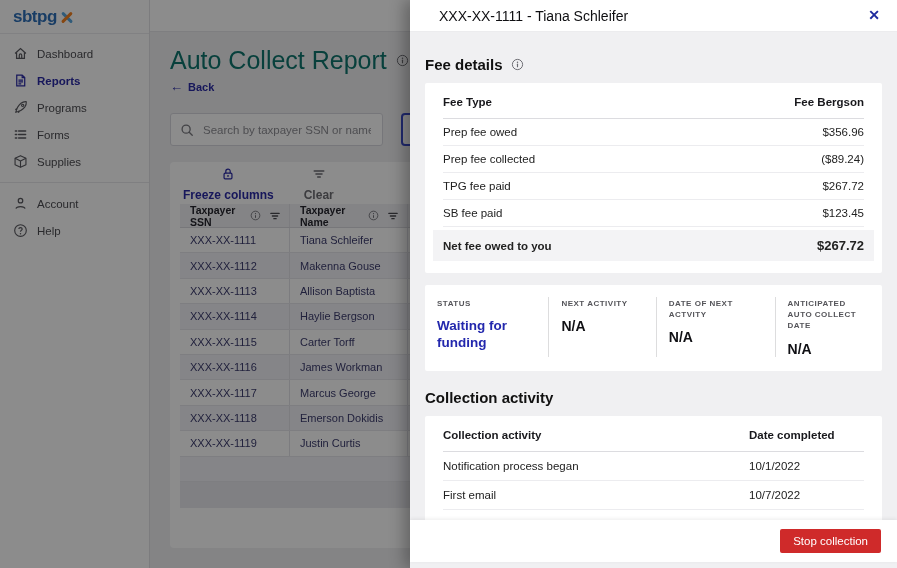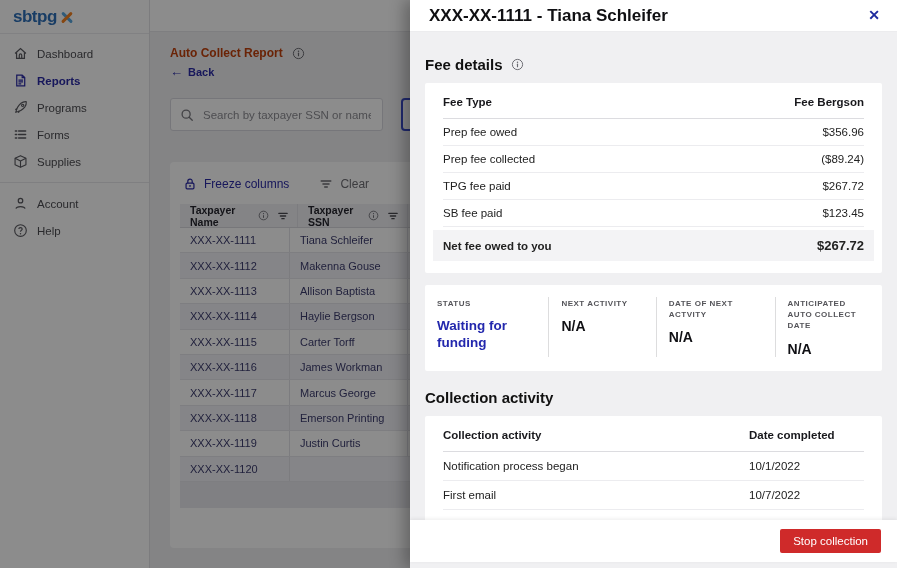--- a/index.html
+++ b/index.html
@@ -25,41 +25,41 @@
   .nav-item{display:flex;align-items:center;gap:9px;padding:6px 0 6px 13px;height:27px;
             font-size:11.5px;color:#4d4d52;cursor:pointer;}
   .nav-item .nicon{display:flex;width:15px;height:15px;color:#5a5a60;}
   .nav-item.active{color:#2b2ba6;font-weight:700;}
   .nav-item.active .nicon{color:#2b2ba6;}
   .nav-divider{height:1px;background:#e8e8ec;margin:7px 0;}
 
   
   .content{position:absolute;left:150px;top:32px;width:747px;height:536px;background:#f0f1f3;z-index:1;}
   .page-title-row{display:flex;align-items:center;gap:9px;padding:14px 0 0 20px;}
-  .page-title{margin:0;font-size:12px;font-weight:700;color:#c2410c;}
+  .page-title{margin:0;font-size:25px;font-weight:400;color:#0f766e;}
   .info-icon{display:inline-flex;width:13px;height:13px;color:#6a6a70;}
   .info-icon.sm{width:11px;height:11px;}
   .back-link{display:inline-flex;align-items:center;gap:5px;margin:5px 0 0 20px;
              color:#2b2ba6;font-size:11px;font-weight:700;text-decoration:none;cursor:pointer;}
   .back-arrow{font-size:13px;line-height:1;}
   .search-row{display:flex;align-items:center;margin:18px 0 0 20px;}
   .search-box{display:flex;align-items:center;width:213px;height:33px;background:#fff;
               border:1px solid #d8d8de;border-radius:3px;padding:0 9px;}
   .search-icon{display:flex;width:14px;height:14px;color:#7a7a80;margin-right:7px;}
   .search-input{border:none;outline:none;flex:1;font-size:11.5px;color:#333;background:transparent;
                 font-family:inherit;}
   .search-input::placeholder{color:#8e8e94;}
   .stub-button{margin-left:18px;width:72px;height:33px;background:#fbfbfd;border:2px solid #3b4cc8;
                border-radius:4px;cursor:pointer;}
 
   .table-card{position:absolute;left:20px;top:130px;width:700px;height:386px;background:#fff;
               border-radius:4px;padding:9px 10px;}
   .toolbar{display:flex;align-items:center;gap:30px;height:26px;padding-left:3px;}
   .tool-btn{display:inline-flex;align-items:center;gap:7px;background:none;border:none;cursor:pointer;
-            font-family:inherit;font-size:12px;font-weight:400;padding:0;}
+            font-family:inherit;font-size:12px;font-weight:700;padding:0;flex-direction:column;}
   .tool-btn.freeze{color:#2b2ba6;}
   .tool-btn.clear{color:#6e6e74;}
   .tool-ic{display:flex;width:14px;height:14px;}
   .tbl{margin-top:7px;}
   .tbl-head{display:flex;height:24px;background:#f1f1f5;border-bottom:1px solid #d9d9df;}
   .th{display:flex;align-items:center;gap:6px;padding:0 8px 0 10px;font-size:10.5px;font-weight:700;color:#26262e;}
   .th .icons{display:flex;align-items:center;gap:8px;margin-left:6px;color:#4a4a50;}
   .col-ssn{width:110px;border-right:1px solid #e2e2e8;}
   .col-name{width:118px;border-right:1px solid #e2e2e8;}
   .col-rest{flex:1;}
@@ -69,21 +69,21 @@
   .pagination-strip{height:26px;background:#e9e9ee;}
 
   
   .overlay{position:absolute;left:0;top:0;width:897px;height:568px;background:rgba(0,0,0,0.45);z-index:50;}
 
   
   .panel{position:absolute;left:410px;top:0;width:487px;height:568px;background:#f0f0f2;z-index:100;
          overflow:hidden;box-shadow:-6px 0 14px rgba(0,0,0,0.28);}
   .panel-header{display:flex;align-items:center;justify-content:space-between;height:32px;background:#fff;
                 padding:0 15px;border-bottom:1px solid #ececee;}
-  .panel-title{margin:4px;font-size:17px;font-weight:700;color:#0f0f12;}
+  .panel-title{margin:14px;font-size:14px;font-weight:400;color:#0f0f12;}
   .close-btn{background:none;border:none;cursor:pointer;padding:2px;color:#1d2a9e;}
   .close-x{font-size:14px;font-weight:700;line-height:1;}
   .panel-body{padding:0 15px;}
   .sec-heading-row{display:flex;align-items:center;gap:8px;margin:24px 0 10px;}
   .sec-heading{margin:0;font-size:15px;font-weight:800;color:#111;}
   .sec-heading.mt{margin:18px 0 10px;}
 
   .card{background:#fff;border-radius:2px;}
   .fee-card{padding:2px 18px 12px;}
   .fee-head{display:flex;justify-content:space-between;padding:11px 0 10px;border-bottom:1px solid #dcdce0;
@@ -249,54 +249,54 @@
             <svg viewBox="0 0 16 16">
                 <path d="M2.5 4.5 H13.5 M4.5 8 H11.5 M6.5 11.5 H9.5" stroke="currentColor" stroke-width="1.6" fill="none" stroke-linecap="round"></path>
               </svg>
           </span>
           <span>Clear</span>
         </button>
       </div>
 
       <div class="tbl">
         <div class="tbl-head">
+          <div class="th col-ssn">
+            <span>Taxpayer SSN</span>
+            <span class="icons">
+              <span class="info-icon sm">
+                <svg viewBox="0 0 16 16">
+                    <circle cx="8" cy="8" r="6.3" fill="none" stroke="currentColor" stroke-width="1.2"></circle>
+                    <circle cx="8" cy="5.1" r="0.9" fill="currentColor"></circle>
+                    <rect x="7.3" y="6.9" width="1.4" height="4.6" rx="0.7" fill="currentColor"></rect>
+                  </svg>
+              </span>
+              <span class="tool-ic" style="width:12px;height:12px;">
+                <svg viewBox="0 0 16 16">
+                    <path d="M2.5 4.5 H13.5 M4.5 8 H11.5 M6.5 11.5 H9.5" stroke="currentColor" stroke-width="1.8" fill="none" stroke-linecap="round"></path>
+                  </svg>
+              </span>
+            </span>
+          </div>
           <div class="th col-name">
             <span>Taxpayer Name</span>
             <span class="icons">
               <span class="info-icon sm">
                 <svg viewBox="0 0 16 16">
                     <circle cx="8" cy="8" r="6.3" fill="none" stroke="currentColor" stroke-width="1.2"></circle>
                     <circle cx="8" cy="5.1" r="0.9" fill="currentColor"></circle>
                     <rect x="7.3" y="6.9" width="1.4" height="4.6" rx="0.7" fill="currentColor"></rect>
                   </svg>
               </span>
               <span class="tool-ic" style="width:12px;height:12px;">
                 <svg viewBox="0 0 16 16">
                     <path d="M2.5 4.5 H13.5 M4.5 8 H11.5 M6.5 11.5 H9.5" stroke="currentColor" stroke-width="1.8" fill="none" stroke-linecap="round"></path>
                   </svg>
               </span>
             </span>
           </div>
-          <div class="th col-ssn">
-            <span>Taxpayer SSN</span>
-            <span class="icons">
-              <span class="info-icon sm">
-                <svg viewBox="0 0 16 16">
-                    <circle cx="8" cy="8" r="6.3" fill="none" stroke="currentColor" stroke-width="1.2"></circle>
-                    <circle cx="8" cy="5.1" r="0.9" fill="currentColor"></circle>
-                    <rect x="7.3" y="6.9" width="1.4" height="4.6" rx="0.7" fill="currentColor"></rect>
-                  </svg>
-              </span>
-              <span class="tool-ic" style="width:12px;height:12px;">
-                <svg viewBox="0 0 16 16">
-                    <path d="M2.5 4.5 H13.5 M4.5 8 H11.5 M6.5 11.5 H9.5" stroke="currentColor" stroke-width="1.8" fill="none" stroke-linecap="round"></path>
-                  </svg>
-              </span>
-            </span>
-          </div>
           <div class="th col-rest"></div>
         </div>
         <div class="tbl-body">
           <div class="tr">
             <div class="td col-ssn">XXX-XX-1111</div>
             <div class="td col-name">Tiana Schleifer</div>
             <div class="td col-rest"></div>
           </div>
           <div class="tr">
             <div class="td col-ssn">XXX-XX-1112</div>
@@ -323,30 +323,29 @@
             <div class="td col-name">James Workman</div>
             <div class="td col-rest"></div>
           </div>
           <div class="tr">
             <div class="td col-ssn">XXX-XX-1117</div>
             <div class="td col-name">Marcus George</div>
             <div class="td col-rest"></div>
           </div>
           <div class="tr">
             <div class="td col-ssn">XXX-XX-1118</div>
-            <div class="td col-name">Emerson Printing</div>
+            <div class="td col-name">Emerson Dokidis</div>
             <div class="td col-rest"></div>
           </div>
           <div class="tr">
             <div class="td col-ssn">XXX-XX-1119</div>
             <div class="td col-name">Justin Curtis</div>
             <div class="td col-rest"></div>
           </div>
           <div class="tr">
-            <div class="td col-ssn">XXX-XX-1120</div>
             <div class="td col-rest"></div>
           </div>
         </div>
         <div class="pagination-strip"></div>
       </div>
     </section>
   </main>
 
   <div class="overlay"></div>
 

